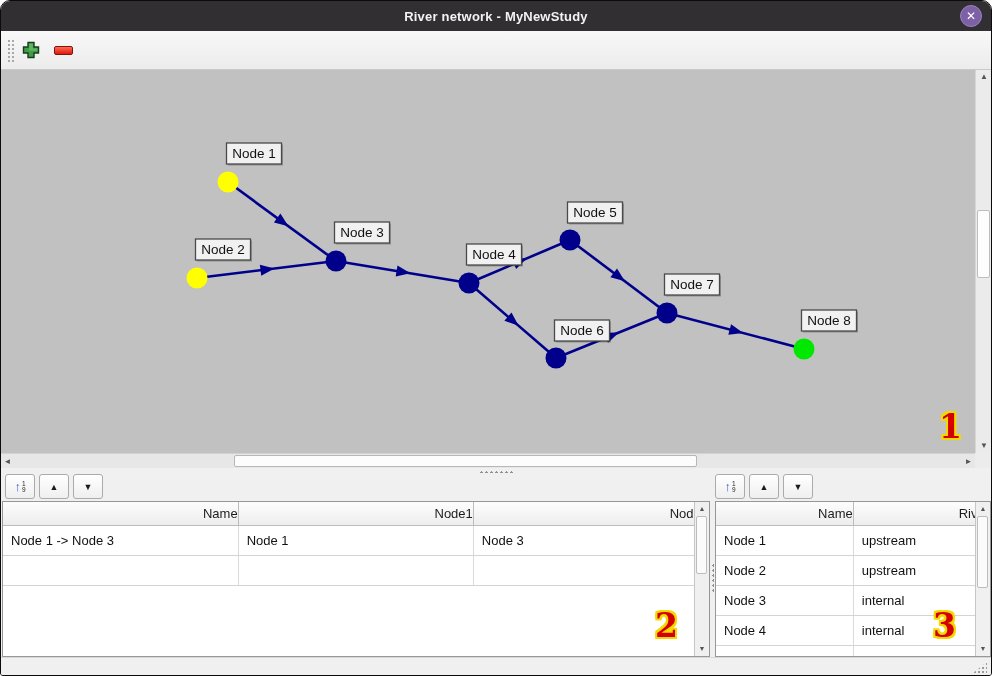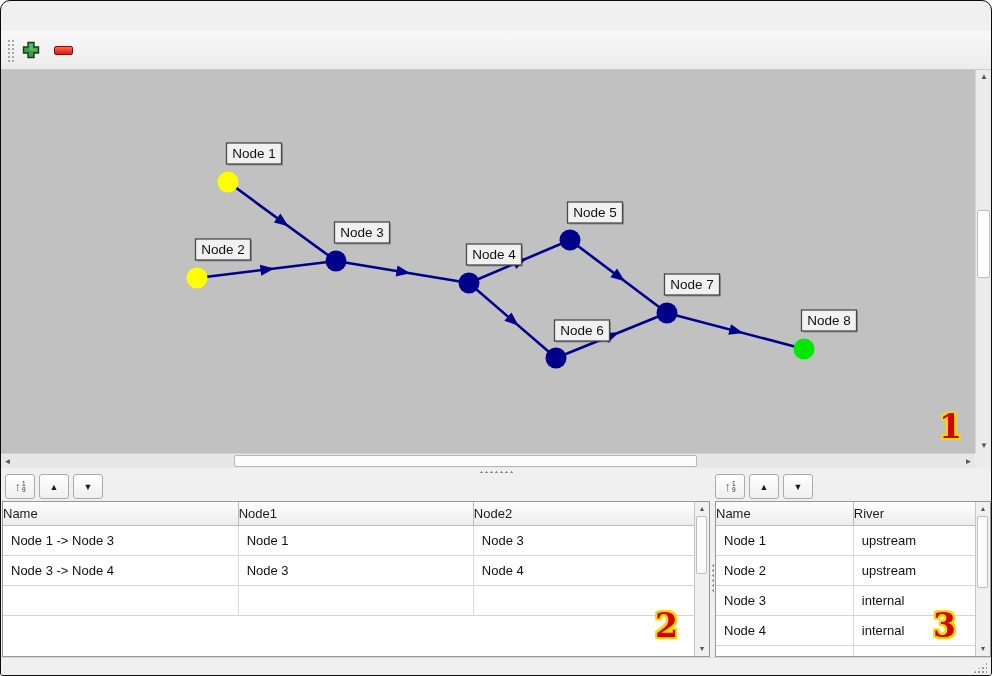--- a/index.html
+++ b/index.html
@@ -58,21 +58,21 @@
     border-radius:3px; display:flex; align-items:center; justify-content:center; font-size:9px; color:#1a1a1a; cursor:pointer; }
   .sort-ico { display:flex; align-items:center; gap:1px; }
   .sort-ico .arrow { color:#3a56c4; font-size:13px; font-weight:bold; line-height:12px; }
   .sort-ico .nums { display:flex; flex-direction:column; font-size:6.5px; line-height:6px; color:#222; }
 
   
   .panel { position:absolute; top:500px; height:156px; background:#fff; border:1px solid #979797; overflow:hidden; }
   .panel.reaches { left:1px; width:708px; }
   .panel.nodes { left:714px; width:276px; }
   table.grid { border-collapse:collapse; table-layout:fixed; width:100%; }
-  table.grid th { height:23px; font-size:13px; font-weight:400; text-align:left; color:#1c1c1c;
+  table.grid th { height:23px; font-size:13px; font-weight:400; text-align:right; color:#1c1c1c;
     background:linear-gradient(#fdfdfd,#ededed); border:1px solid #bcbcbc; border-top:none; }
   table.grid th:first-child { border-left:none; }
   table.grid td { height:30px; font-size:13px; color:#111; padding:0 0 0 8px; white-space:nowrap; overflow:hidden;
     border-right:1px solid #dadada; border-bottom:1px solid #d4d4d4; background:#fff;margin-left:40px; }
   table.grid td:last-child, table.grid th.lastcol { }
   .tv-scroll { position:absolute; top:0; right:0; width:15px; height:100%; background:#f0f0f0; border-left:1px solid #c6c6c6; }
   .tv-scroll .arr { position:absolute; left:0; width:14px; height:13px; color:#555; font-size:7px; line-height:13px; text-align:center; cursor:pointer; }
   .tv-scroll .arr.up { top:0; }
   .tv-scroll .arr.down { bottom:1px; }
   .tv-thumb { position:absolute; left:1px; width:11px; background:#fbfbfb; border:1px solid #bdbdbd; border-radius:2px; cursor:pointer; }
@@ -94,20 +94,26 @@
                 -2px 0 0 #f5d800, 2px 0 0 #f5d800, 0 -2px 0 #f5d800, 0 2px 0 #f5d800; pointer-events:none; }
   .som.s1 { left:938px; top:406px; }
   .som.s2 { left:654px; top:605px; }
   .som.s3 { left:932px; top:605px; }
 </style>
 </head>
 <body>
 
 <div class="window">
 
+  <div class="titlebar">
+    <span class="title">River network - MyNewStudy</span>
+    <div class="close-btn">
+      <span>✕</span>
+    </div>
+  </div>
 
   <div class="toolbar">
     <div class="tb-grip"></div>
     <div class="tb-btn tb-add">
       <svg width="18" height="18" viewBox="0 0 18 18">
         <path d="M6 1.5 h6 v4.5 h4.5 v6 h-4.5 v4.5 h-6 v-4.5 h-4.5 v-6 h4.5 z" fill="#3f9d45" stroke="#173c1b" stroke-width="1.4"></path>
         <path d="M7.2 2.6 h3.6 v4.9 h4.6 v2.2 h-8.2 z" fill="#7cc97f" opacity="0.55"></path>
       </svg>
     </div>
     <div class="tb-btn tb-remove">
@@ -251,25 +257,20 @@
             <th>Node2</th>
           </tr>
         </thead>
         <tbody>
           <tr>
             <td>Node 1 -&gt; Node 3</td>
             <td>Node 1</td>
             <td>Node 3</td>
           </tr>
           <tr>
-            <td>Node 3 -&gt; Node 4</td>
-            <td>Node 3</td>
-            <td>Node 4</td>
-          </tr>
-          <tr>
             <td></td>
             <td></td>
             <td></td>
           </tr>
         </tbody>
       </table>
     <div class="tv-scroll">
       <div class="arr up">▲</div>
       <div class="tv-thumb"></div>
       <div class="arr down">▼</div>

